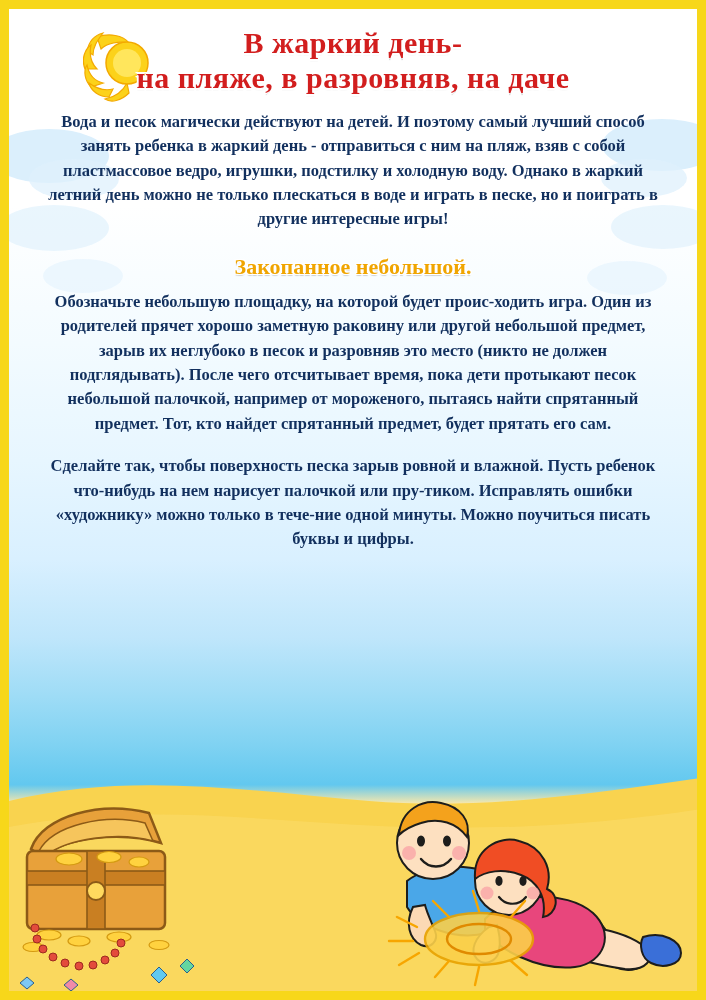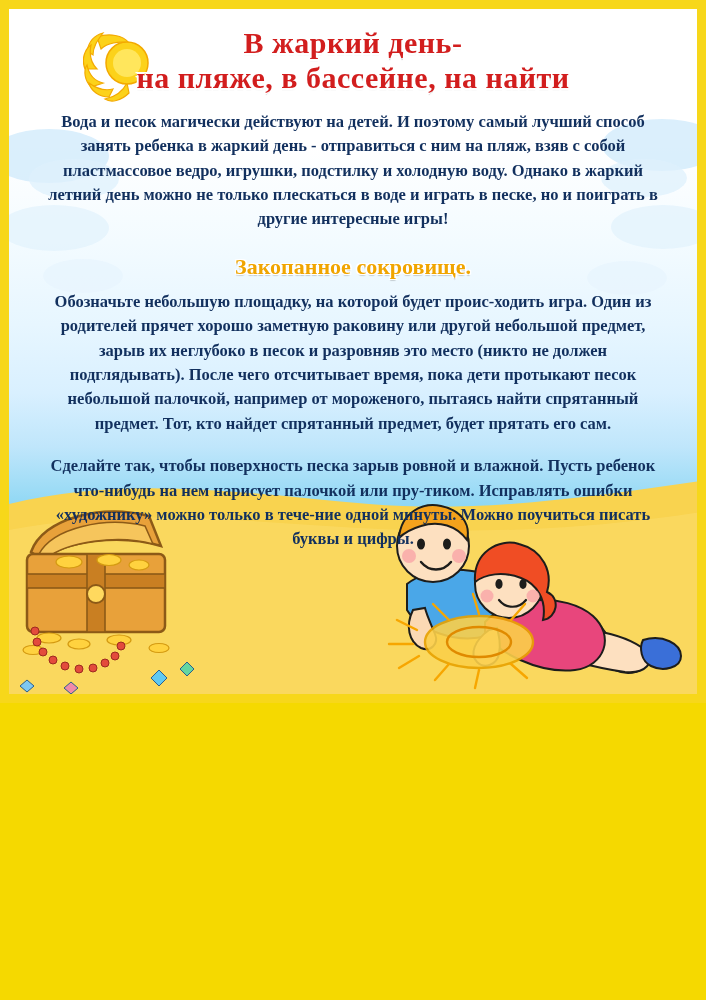--- a/index.html
+++ b/index.html
@@ -10,21 +10,21 @@
     width: 706px;
     height: 1000px;
     background: #f5d900;
     font-family: "Liberation Serif", serif;
     overflow: hidden;
   }
 
   .poster {
     position: relative;
     width: 706px;
-    height: 703px;
+    height: 1000px;
     box-sizing: border-box;
     border: 9px solid #f7d71a;
     background: linear-gradient(to bottom,
         #ffffff 0%,
         #ffffff 20%,
         #f3fbff 34%,
         #e7f6ff 46%,
         #d9f0ff 56%,
         #bfe6fb 64%,
         #9edcf6 70%,
@@ -161,26 +161,26 @@
       <path d="M8 56 C2 50 0 40 4 34 C6 44 12 50 20 52 Z"></path>
       <path d="M26 66 C16 66 8 60 6 52 C14 58 22 60 30 58 Z"></path>
       <path d="M46 62 C38 70 28 72 22 68 C32 66 40 60 44 52 Z"></path>
     </g>
     <circle cx="44" cy="32" r="21" fill="#fcd21a" stroke="#f3a900" stroke-width="1.5"></circle>
     <circle cx="44" cy="32" r="14" fill="#ffe65c"></circle>
   </svg>
 
   <div class="header">
     <div class="title-line">В жаркий день-</div>
-    <div class="title-line">на пляже, в бассейне, на найти</div>
+    <div class="title-line">на пляже, в разровняв, на даче</div>
   </div>
 
   <div class="intro">Вода и песок магически действуют на детей. И поэтому самый лучший способ занять ребенка в жаркий день - отправиться с ним на пляж, взяв с собой пластмассовое ведро, игрушки, подстилку и холодную воду. Однако в жаркий летний день можно не только плескаться в воде и играть в песке, но и поиграть в другие интересные игры!</div>
 
-  <div class="section-title">Закопанное сокровище.</div>
+  <div class="section-title">Закопанное небольшой.</div>
   <div class="body-text justify">Обозначьте небольшую площадку, на которой будет проис-ходить игра. Один из родителей прячет хорошо заметную раковину или другой небольшой предмет, зарыв их неглубоко в песок и разровняв это место (никто не должен подглядывать). После чего отсчитывает время, пока дети протыкают песок небольшой палочкой, например от мороженого, пытаясь найти спрятанный предмет. Тот, кто найдет спрятанный предмет, будет прятать его сам.</div>
 
   <div class="body-text justify p2">Сделайте так, чтобы поверхность песка зарыв ровной и влажной. Пусть ребенок что-нибудь на нем нарисует палочкой или пру-тиком. Исправлять ошибки «художнику» можно только в тече-ние одной минуты. Можно поучиться писать буквы и цифры.</div>
 
   <svg class="scene" viewBox="0 0 706 260">
 
     <path d="M0 70 C120 40 240 60 360 70 C480 80 600 60 706 45 L706 260 L0 260 Z" fill="#f9d34f"></path>
     <path d="M0 96 C140 70 260 92 400 96 C540 100 640 86 706 76 L706 260 L0 260 Z" fill="#fbdd6b" opacity=".55"></path>
 
     <g>

